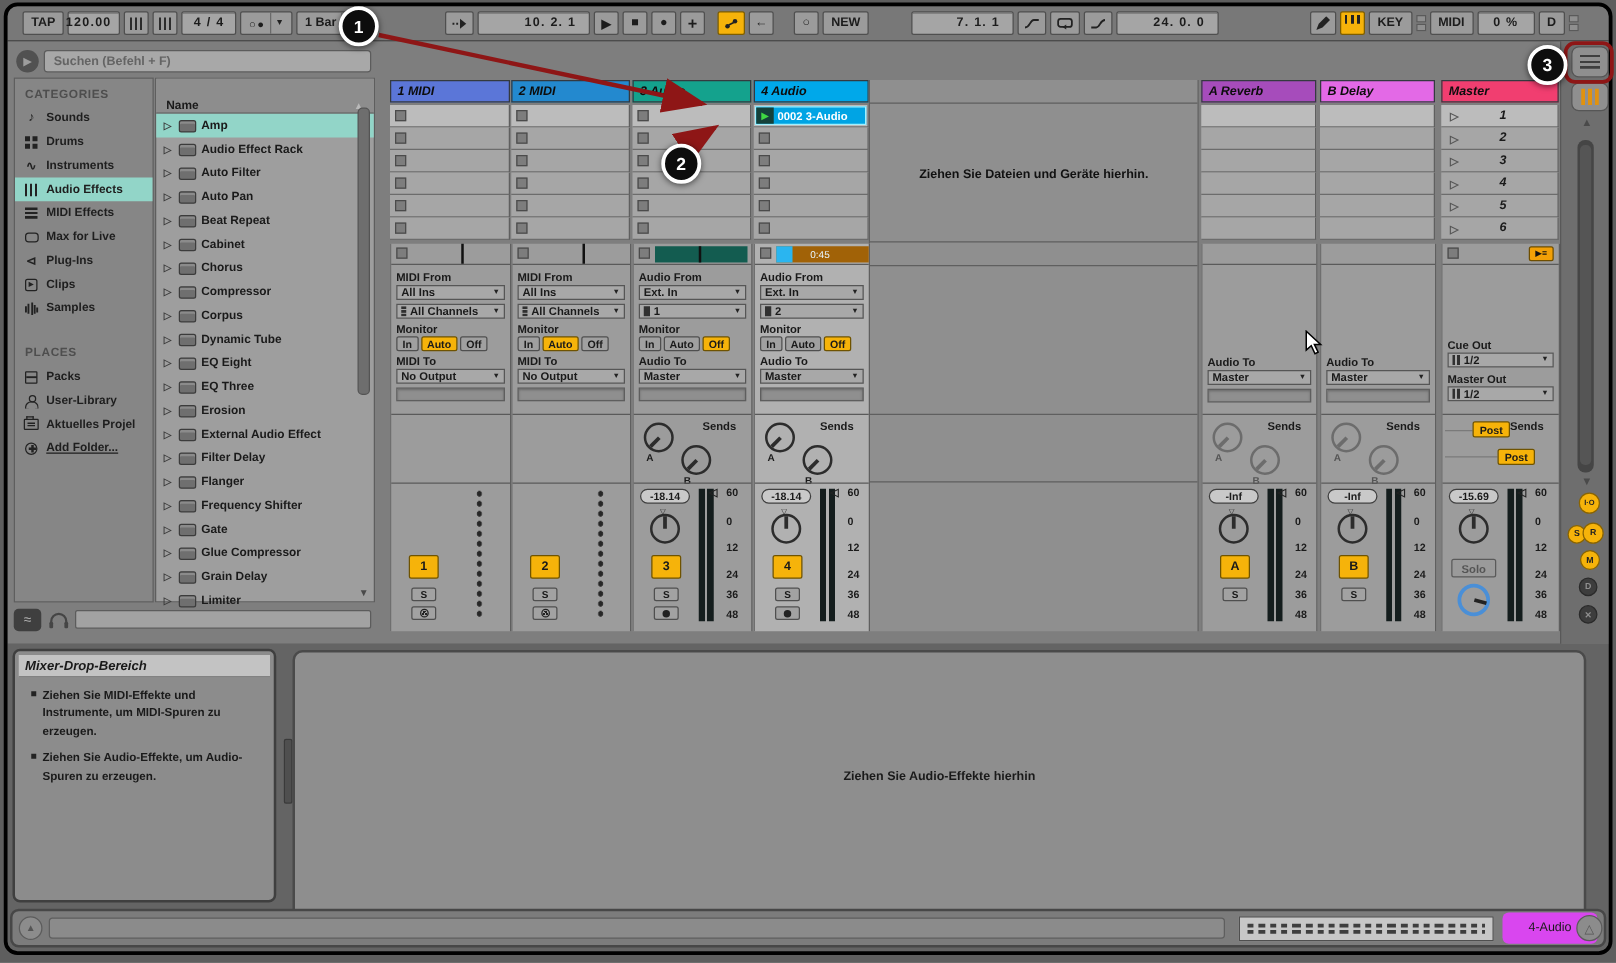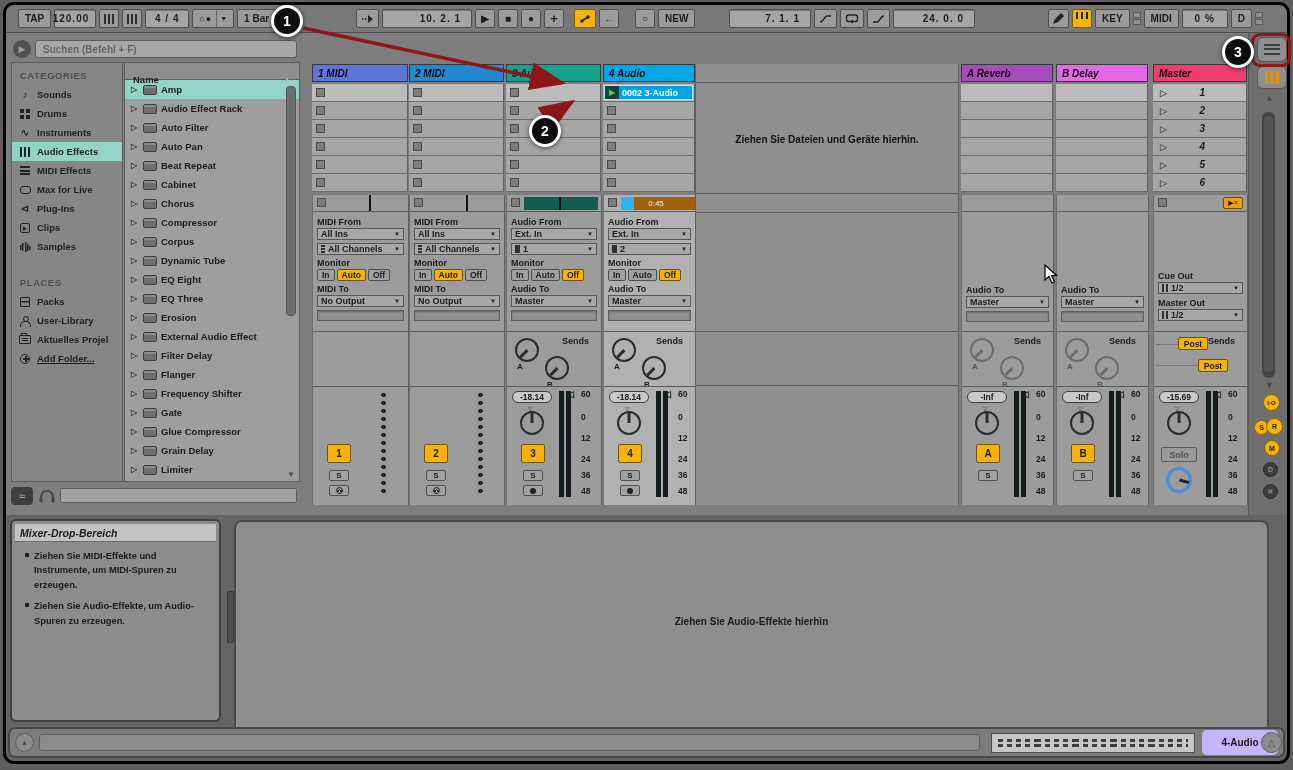--- a/index.html
+++ b/index.html
@@ -42,21 +42,21 @@
   .i-user::before{content:"";position:absolute;left:3px;top:0;width:4px;height:4px;border:1.2px solid #222;border-radius:50%}
   .i-user::after{content:"";position:absolute;left:0;top:5px;width:9px;height:5px;border:1.2px solid #222;border-bottom:none;border-radius:5px 5px 0 0}
   .i-folder{width:12px;height:9px;border:1.2px solid #222;border-radius:1px;position:relative}
   .i-folder::before{content:"";position:absolute;left:1px;top:-3px;width:4px;height:2px;border:1.2px solid #222;border-bottom:none}
   .i-folder::after{content:"";position:absolute;left:1.5px;top:1.5px;width:6px;height:3px;background:linear-gradient(#222 0 1px,transparent 1px 2px,#222 2px 3px)}
   .i-plus{width:10px;height:10px;border:1.2px solid #222;border-radius:50%;position:relative}
   .i-plus::before{content:"";position:absolute;left:4px;top:1.5px;width:1.5px;height:5.5px;background:#222}
   .i-plus::after{content:"";position:absolute;left:2px;top:3.5px;width:5.5px;height:1.5px;background:#222}
   .add-folder .cat-label{text-decoration:underline}
   .list-panel{position:absolute;left:124px;top:62px;width:176px;height:420px;background:#9e9e9e;border:1px solid #5e5e5e}
-  .list-hdr{height:17px;background:#8d8d8d;border-bottom:1px solid #5f5f5f;display:flex;align-items:center;justify-content:space-between;padding:16px 8px 0 8px;font-size:9.5px;font-weight:bold}
+  .list-hdr{height:28px;background:#8d8d8d;border-bottom:1px solid #5f5f5f;display:flex;align-items:center;justify-content:space-between;padding:16px 8px 0 8px;font-size:9.5px;font-weight:bold}
   .sort-arrow{color:#b9b9b9;font-size:8px}
   .dev-list{list-style:none}
   .dev-row{height:19px;display:flex;align-items:center;gap:4px;padding-left:6px;font-size:9.5px;font-weight:bold;white-space:nowrap;overflow:hidden}
   .dev-row.selected{background:#92d5c8}
   .expander{font-size:8px;color:#3c3c3c;width:8px}
   .dev-box{width:14px;height:10px;background:#6f6f6f;border:1px solid #3c3c3c;border-radius:2px;box-shadow:inset 0 2px 0 #8b8b8b;flex:0 0 14px}
   .list-scroll{position:absolute;right:3px;top:20px;width:10px;height:396px}
   .list-thumb{position:absolute;left:0;top:3px;width:10px;height:230px;background:#6e6e6e;border:1px solid #545454;border-radius:4px}
   .list-downarrow{position:absolute;left:1px;bottom:0;font-size:8px;color:#4a4a4a}
   .preview-wave{position:absolute;left:11px;top:487px;width:22px;height:18px;background:#3f3f3f;border-radius:4px;color:#b5b5b5;font-size:11px;display:flex;align-items:center;justify-content:center}
@@ -155,21 +155,21 @@
   .info-bullets li{position:relative;padding-left:14px;margin-bottom:7px}
   .info-bullets li::before{content:"";position:absolute;left:5px;top:4px;width:4px;height:4px;background:#222}
   .devarea{position:absolute;left:234px;top:520px;width:1035px;height:222px;background:#8e8e8e;border:2px solid #4a4a4a;border-radius:8px}
   .dev-hint{position:absolute;left:0;right:0;top:94px;text-align:center;font-size:10px;font-weight:bold}
   .dev-handle{position:absolute;left:227px;top:591px;width:7px;height:52px;background:#4f4f4f;border-radius:2px;box-shadow:inset 0 0 0 1px #3a3a3a}
   .statusbar{position:absolute;left:8px;top:727px;width:1277px;height:31px;background:#7c7c7c;border:2px solid #474747;border-radius:7px}
   .sb-circle{position:absolute;top:4px;width:19px;height:19px;border-radius:50%;background:#8c8c8c;border:1px solid #5c5c5c;display:flex;align-items:center;justify-content:center;font-size:8px;color:#555}
   .sb-strip{position:absolute;left:29px;top:5px;width:941px;height:17px;background:#8b8b8b;border:1px solid #5e5e5e;border-radius:3px}
   .keymap{position:absolute;left:981px;top:4px;width:204px;height:20px;background:#c7c7c7;border:1px solid #4f4f4f;padding:3px 6px}
   .keymap .krow{height:3px;margin:2px 0;background-image:repeating-linear-gradient(90deg,#3e3e3e 0 5px,transparent 5px 9px);background-size:38px 3px;background-repeat:space no-repeat}
-  .track-tab{position:absolute;left:1192px;top:1px;width:76px;height:25px;background:#c4b5fd;border-radius:5px;font-size:10px;font-weight:bold;display:flex;align-items:center;justify-content:center}
+  .track-tab{position:absolute;left:1192px;top:1px;width:76px;height:25px;background:#d946ef;border-radius:5px;font-size:10px;font-weight:normal;display:flex;align-items:center;justify-content:center}
   .callout{position:absolute;width:32px;height:32px;border-radius:50%;background:#0d0d0d;border:3px solid #fff;box-shadow:0 1px 5px rgba(0,0,0,.6);color:#fff;font-size:14px;font-weight:bold;display:flex;align-items:center;justify-content:center;z-index:65}
   .overlay{position:absolute;left:0;top:0;z-index:64;pointer-events:none}
   .cursor{position:absolute;left:1044px;top:264px;z-index:66;pointer-events:none}
 </style>
 </head>
 <body>
 
 <div class="main-bg"></div>
 <div class="bottom-bg"></div>
 

